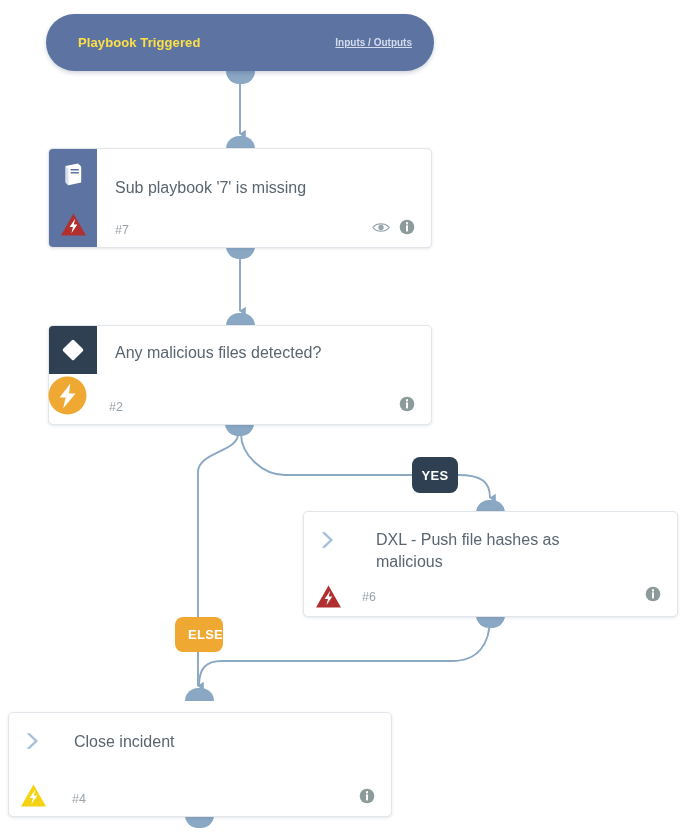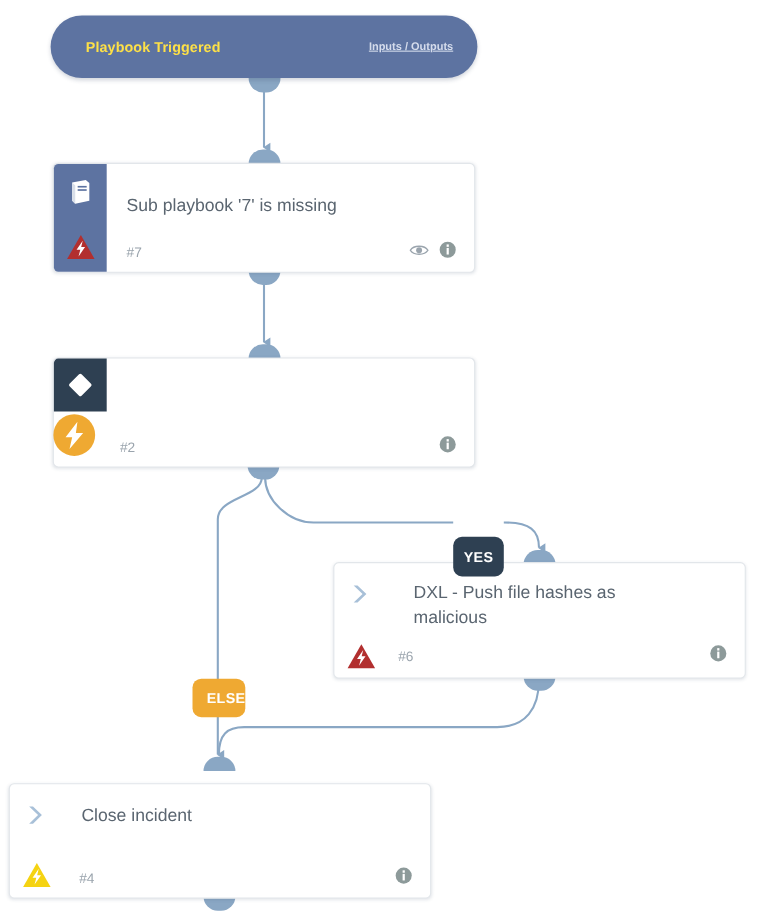--- a/index.html
+++ b/index.html
@@ -110,21 +110,21 @@
     z-index: 4;
     border-radius: 8px;
     color: #ffffff;
     font-size: 13px;
     font-weight: bold;
     display: flex;
     align-items: center;
     justify-content: center;
     letter-spacing: .3px;
   }
-  .badge-yes { background: #2e4052; margin-top: 31px; }
+  .badge-yes { background: #2e4052; }
   .badge-else { background: #efa932; }
   
   .port {
     position: absolute;
     z-index: 2;
     background: #8aa7c4;
   }
   .port-out { border-radius: 0 0 22px 22px; }
   .port-in  { border-radius: 22px 22px 0 0; }
   svg { display: block; }
@@ -216,20 +216,21 @@
         </span>
       </div>
 
       <div style="position:absolute; left:-2px; top:49px;">
         <svg width="41" height="41" viewBox="0 0 41 41">
           <circle cx="20.5" cy="20.5" r="19" fill="#efa932"></circle>
           <path d="M23.4,8.4 L12.6,22.4 L18.6,22.4 L16.2,33.2 L28.6,18.6 L22.0,18.6 Z" fill="#ffffff"></path>
         </svg>
       </div>
 
+      <span class="node-title" style="left:66px; top:16px; width:300px;">Any malicious files detected?</span>
       <span class="node-num" style="left:60px; top:74px;">#2</span>
 
       <div class="node-actions" style="right:16px; top:70px;">
         <span>
           <svg width="16" height="16" viewBox="0 0 16 16">
             <circle cx="8" cy="8" r="7.3" fill="#8d9a9a"></circle>
             <rect x="7" y="6.4" width="2" height="6" fill="#ffffff"></rect>
             <rect x="7" y="3.2" width="2" height="2.2" fill="#ffffff"></rect>
           </svg>
         </span>

